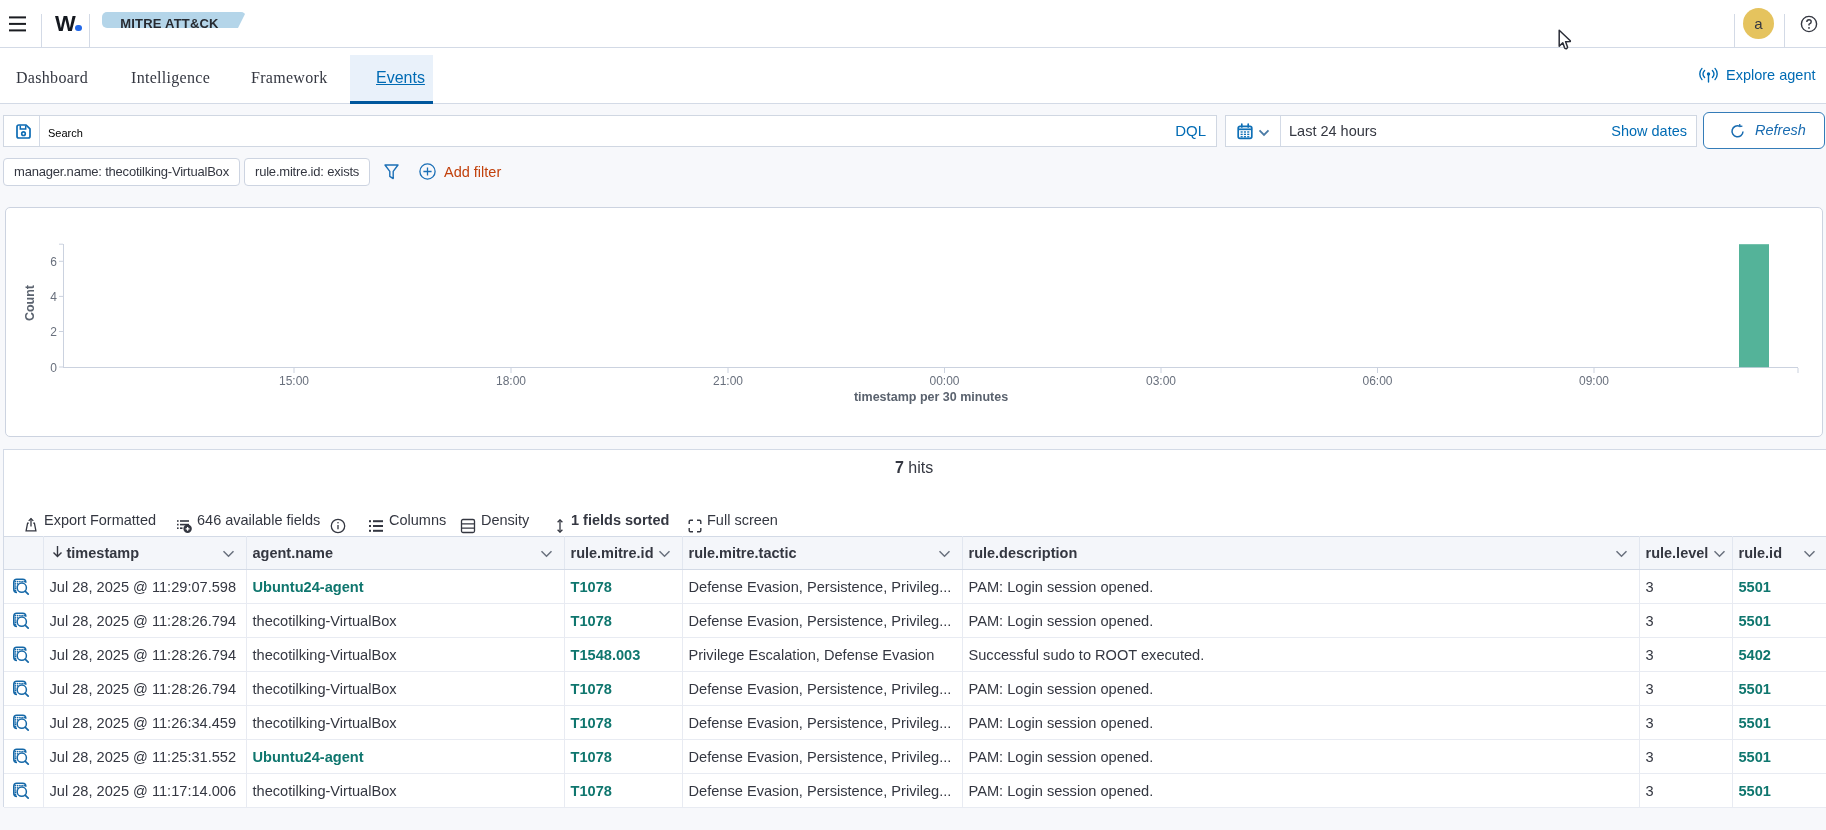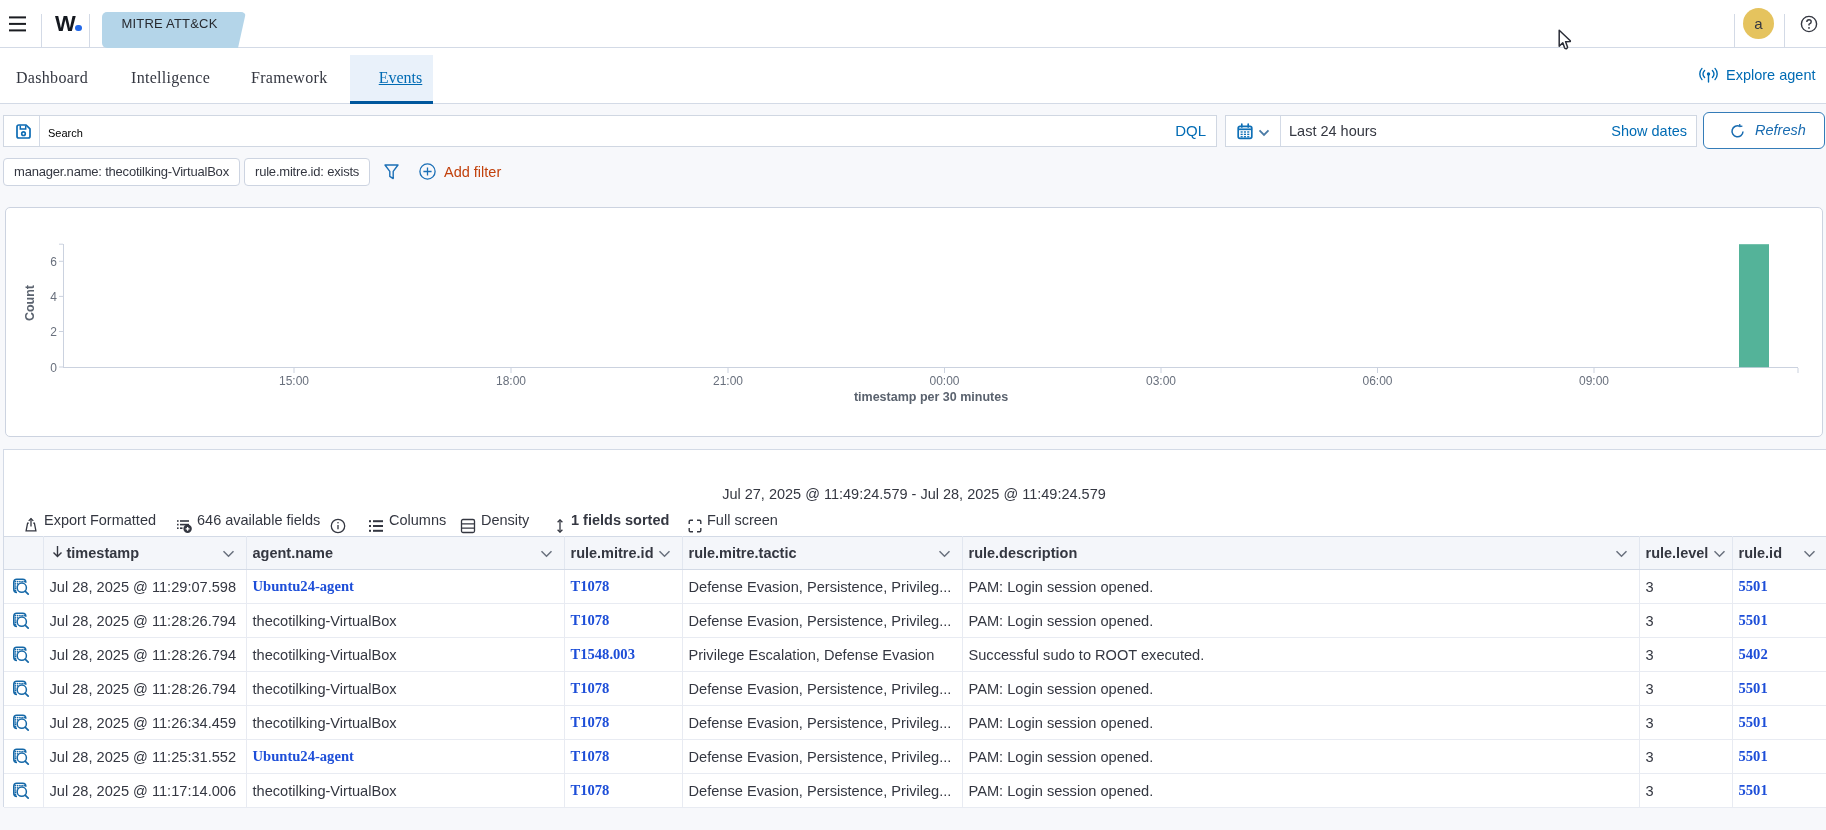--- a/index.html
+++ b/index.html
@@ -5,33 +5,33 @@
   * { margin:0; padding:0; box-sizing:border-box; }
   html,body { width:1826px; height:830px; font-family:"Liberation Sans", sans-serif; }
   body { background:#f7f8fb; position:relative; overflow:hidden; color:#343741; }
   .abs { position:absolute; }
 
   
   .topbar { position:absolute; top:0; left:0; width:1826px; height:48px; background:#fff; border-bottom:1px solid #d3dae6; }
   .vsep { position:absolute; top:14px; height:34px; width:1px; background:#d3dae6; }
   .logoW { position:absolute; left:55px; top:11px; font-size:22px; font-weight:700; color:#14181f; letter-spacing:-0.5px; }
   .logoDot { display:inline-block; width:6.5px; height:6.5px; border-radius:50%; background:#2268e8; margin-left:0px; }
-  .badge { position:absolute; left:102px; top:12px; height:36px; width:144px; background:#b4d5e9; border-radius:5px;
+  .badge { position:absolute; left:102px; top:12px; height:16px; width:144px; background:#b4d5e9; border-radius:5px;
            clip-path: polygon(0 0, 100% 0, calc(100% - 8px) 100%, 0 100%);
-           font-size:13px; font-weight:400; color:#272a30; line-height:24px; text-align:center; padding-right:9px; letter-spacing:0.2px; }
+           font-size:13px; font-weight:700; color:#272a30; line-height:24px; text-align:center; padding-right:9px; letter-spacing:0.2px; }
   .avatar { position:absolute; left:1743px; top:8px; width:31px; height:31px; border-radius:50%; background:#e5c35e;
             text-align:center; line-height:31px; font-size:15px; font-weight:500; color:#343741; }
 
   
   .tabsrow { position:absolute; top:48px; left:0; width:1826px; height:56px; background:#fff; border-bottom:1px solid #d3dae6; }
   .tab { position:absolute; top:0; height:55px; line-height:60px; font-size:16px; letter-spacing:0.3px; color:#343741;font-family:Liberation Serif, serif; }
   .tabactivebg { position:absolute; left:350px; top:7px; width:83px; height:48px; background:#e9f1fa; }
   .tabactivebar { position:absolute; left:350px; top:53px; width:83px; height:3px; background:#00579d; }
   .tabactive { position:absolute; left:350px; top:0; width:101px; height:55px; line-height:60px; text-align:center;
-               color:#006bb4; font-size:16px; text-decoration:underline;font-family:Liberation Serif, serif; }
+               color:#006bb4; font-size:16px; text-decoration:underline; }
   .explore { position:absolute; left:1726px; top:0px; height:55px; line-height:55px; color:#006bb4; font-size:14.5px; }
 
   
   .searchbox { position:absolute; left:3px; top:115px; width:1214px; height:32px; background:#fff; border:1px solid #d0d7e2; }
   .searchicon { position:absolute; left:0; top:0; width:36px; height:30px; border-right:1px solid #d3dae6; }
   .searchph { position:absolute; left:44px; top:2px; line-height:30px; font-size:11px; color:#000000; }
   .dql { position:absolute; right:10px; top:0; line-height:30px; font-size:15px; color:#006bb4; }
   .datebox { position:absolute; left:1225px; top:115px; width:472px; height:32px; background:#fff; border:1px solid #d0d7e2; }
   .datesep { position:absolute; left:54px; top:0; width:1px; height:30px; background:#d3dae6; }
   .last24 { position:absolute; left:63px; top:0; line-height:30px; font-size:14.5px; color:#343741; }
@@ -55,21 +55,21 @@
   .titem { position:absolute; top:0; height:28px; line-height:28px; }
 
   
   table.grid { position:absolute; top:86px; left:0; width:1823px; border-collapse:collapse; table-layout:fixed; }
   table.grid th { background:#f4f6fa; height:33px; font-size:14.5px; font-weight:700; color:#343741; text-align:left;
                   border-top:1px solid #d3dae6; border-bottom:1px solid #d3dae6; border-right:1px solid #e2e7f0; padding:0 0 0 6px; position:relative; }
   table.grid td { height:34px; font-size:14.6px; color:#343741; border-bottom:1px solid #e8ebf2; border-right:1px solid #e8ebf2; padding:0 0 0 6px;
                   white-space:nowrap; overflow:hidden; }
   table.grid th:last-child, table.grid td:last-child { border-right:none; }
   .chev { position:absolute; right:11px; top:13px; }
-  a.lnk { color:#1d4ed8; font-weight:700; text-decoration:none;font-family:Liberation Serif, serif; }
+  a.lnk { color:#0f766e; font-weight:700; text-decoration:none; }
 </style>
 </head>
 <body>
 
 <div class="topbar">
   <svg class="abs" style="left:9px;top:15px" width="19" height="18" viewBox="0 0 19 18">
     <rect x="0" y="1.4" width="17" height="2" fill="#1a1c21"></rect>
     <rect x="0" y="7.9" width="17" height="2" fill="#1a1c21"></rect>
     <rect x="0" y="14.4" width="17" height="2" fill="#1a1c21"></rect>
   </svg>
@@ -206,21 +206,21 @@
       <text x="1155" y="177">03:00</text>
       <text x="1371.5" y="177">06:00</text>
       <text x="1588" y="177">09:00</text>
     </g>
     <text x="925" y="193" font-size="12.5" font-weight="bold" fill="#5a626e" text-anchor="middle" font-family="Liberation Sans">timestamp per 30 minutes</text>
     <text x="28" y="95" font-size="12.5" font-weight="bold" fill="#5a626e" text-anchor="middle" font-family="Liberation Sans" transform="rotate(-90 28 95)">Count</text>
   </svg>
 </div>
 
 <div class="hitspanel">
-  <div class="hits2">Jul 27, 2025 @ 11:49:24.579 - Jul 28, 2025 @ 11:49:24.579</div>
+  <div class="hits1"><b>7</b> hits</div>
 
   <div class="toolbar">
     <svg class="titem" style="left:19px;top:5px" width="16" height="16" viewBox="0 0 16 16" fill="none" stroke="#343741" stroke-width="1.3">
       <path d="M5.8 6.2 H4.6 L3.1 13.8 H12.9 L11.4 6.2 H10.2"></path>
       <path d="M8 1.6 V9.6"></path>
       <path d="M5.7 3.9 L8 1.6 L10.3 3.9"></path>
     </svg>
     <div class="titem" style="left:40px">Export Formatted</div>
     <svg class="titem" style="left:172px;top:6px" width="17" height="16" viewBox="0 0 17 16">
       <g fill="#343741">

